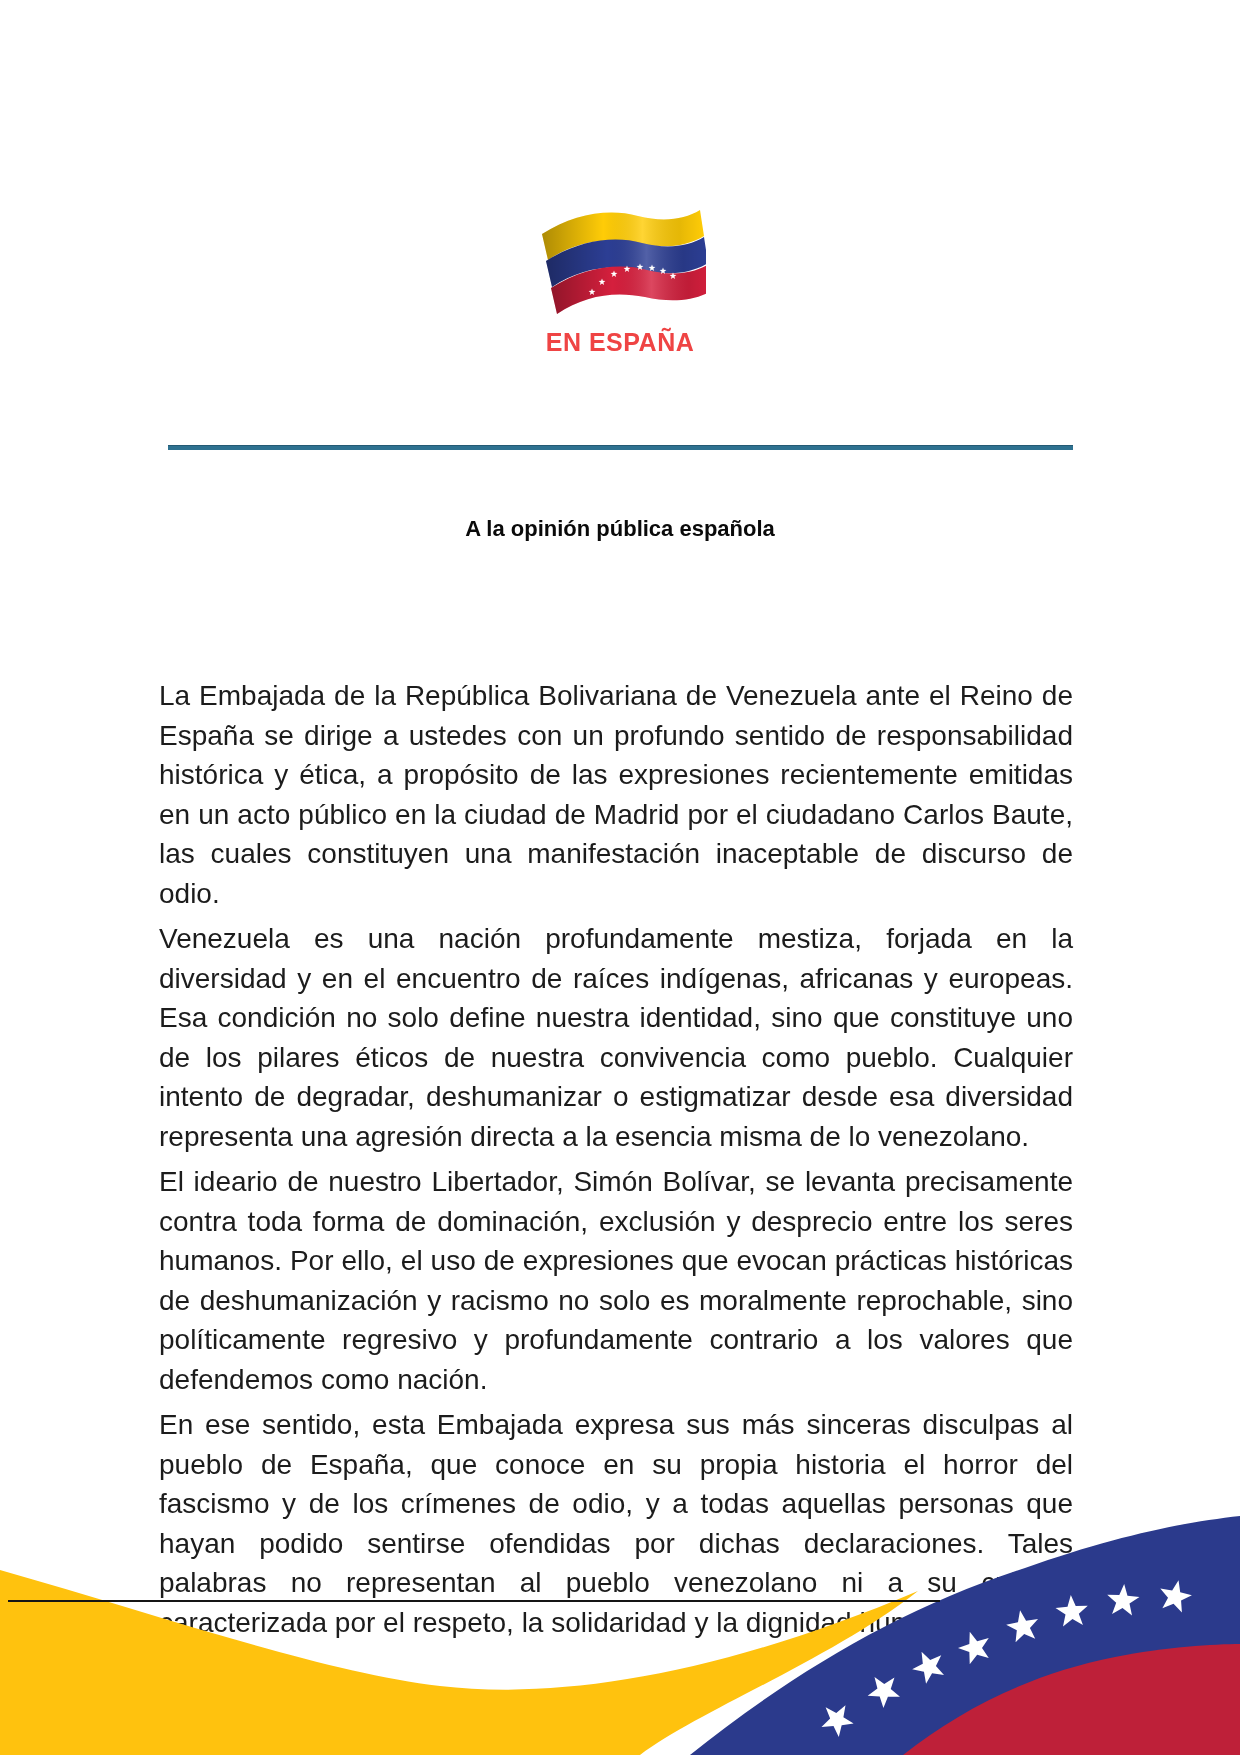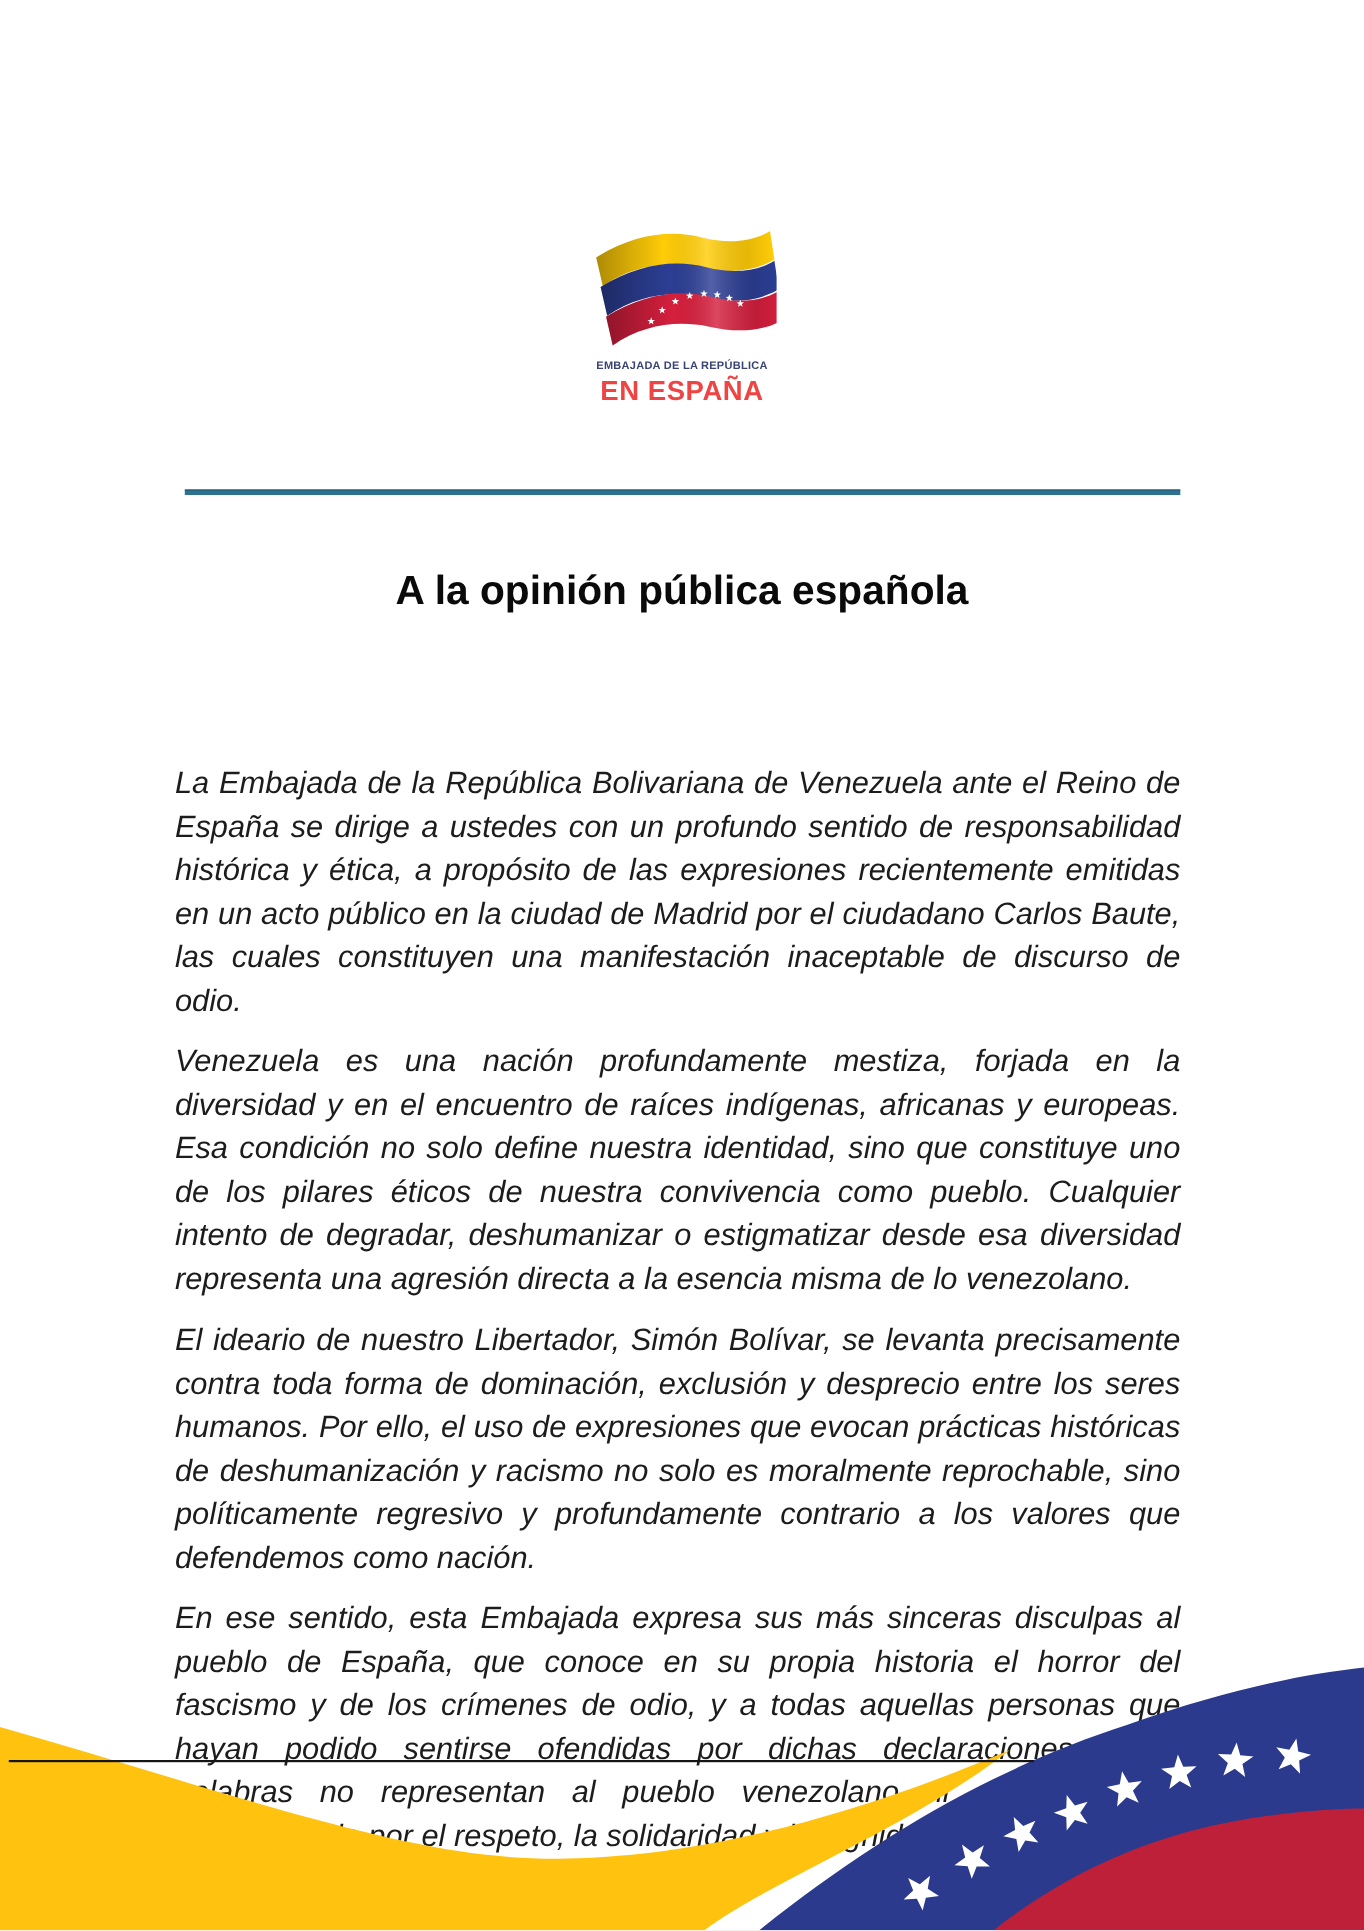--- a/index.html
+++ b/index.html
@@ -23,31 +23,31 @@
     line-height:28px;color:#ef4444;margin-top:2px;
   }
   
   #divider{
     position:absolute;left:168px;top:445px;width:905px;height:4px;
     background:#2e7190;border-top:1px solid #245a74;
   }
   
   .doc-title{
     position:absolute;left:0;right:0;text-align:center;
-    font-size:37px;font-weight:bold;color:#0a0a0a;
+    font-size:22px;font-weight:bold;color:#0a0a0a;
   }
   #title1{top:516px;}
   #title2{top:570px;}
   
   #body-text{
     position:absolute;left:159px;top:676px;width:914px;
     font-size:28px;line-height:39.5px;color:#1c1c1c;
     text-align:justify;
   }
-  #body-text p{margin:16px 0 6px 0;padding:0;font-style:italic;}
+  #body-text p{margin:0 0 6px 0;padding:0;}
   
   #footer-art{position:absolute;left:0;top:1510px;width:1240px;height:245px;pointer-events:none;}
   #footer-rule{
     position:absolute;left:8px;top:1600px;width:932px;height:2px;
     background:#151515;
   }
 </style>
 </head>
 <body>
 
@@ -87,21 +87,20 @@
         <use href="#starS" transform="translate(93,61)" fill="#ffffff"></use>
         <use href="#starS" transform="translate(106,59)" fill="#ffffff"></use>
         <use href="#starS" transform="translate(118,60)" fill="#ffffff"></use>
         <use href="#starS" transform="translate(129,63)" fill="#ffffff"></use>
         <use href="#starS" transform="translate(139,68)" fill="#ffffff"></use>
       </g>
     </svg>
   </div>
 
   <div id="logo-text">
-    <div class="org-line">EMBAJADA DE LA REPÚBLICA</div>
     <div class="org-big">EN ESPAÑA</div>
   </div>
 
   <div id="divider"></div>
 
   <div class="doc-title" id="title1">A la opinión pública española</div>
 
   <div id="body-text">
     <p>La Embajada de la República Bolivariana de Venezuela ante el Reino de España se dirige a ustedes con un profundo sentido de responsabilidad histórica y ética, a propósito de las expresiones recientemente emitidas en un acto público en la ciudad de Madrid por el ciudadano Carlos Baute, las cuales constituyen una manifestación inaceptable de discurso de odio.</p>
     <p>Venezuela es una nación profundamente mestiza, forjada en la diversidad y en el encuentro de raíces indígenas, africanas y europeas. Esa condición no solo define nuestra identidad, sino que constituye uno de los pilares éticos de nuestra convivencia como pueblo. Cualquier intento de degradar, deshumanizar o estigmatizar desde esa diversidad representa una agresión directa a la esencia misma de lo venezolano.</p>

